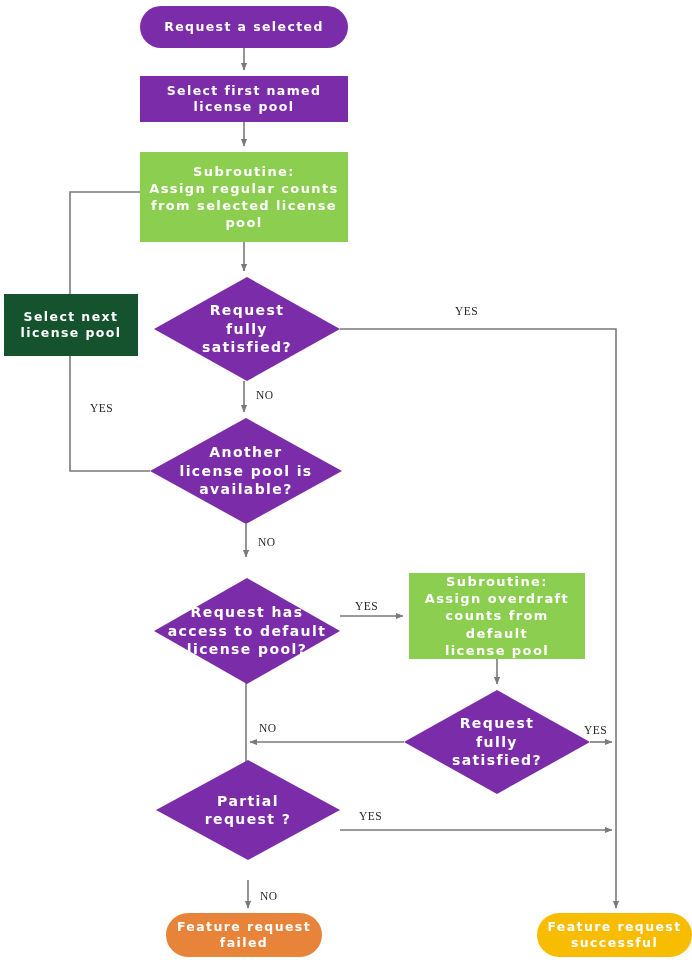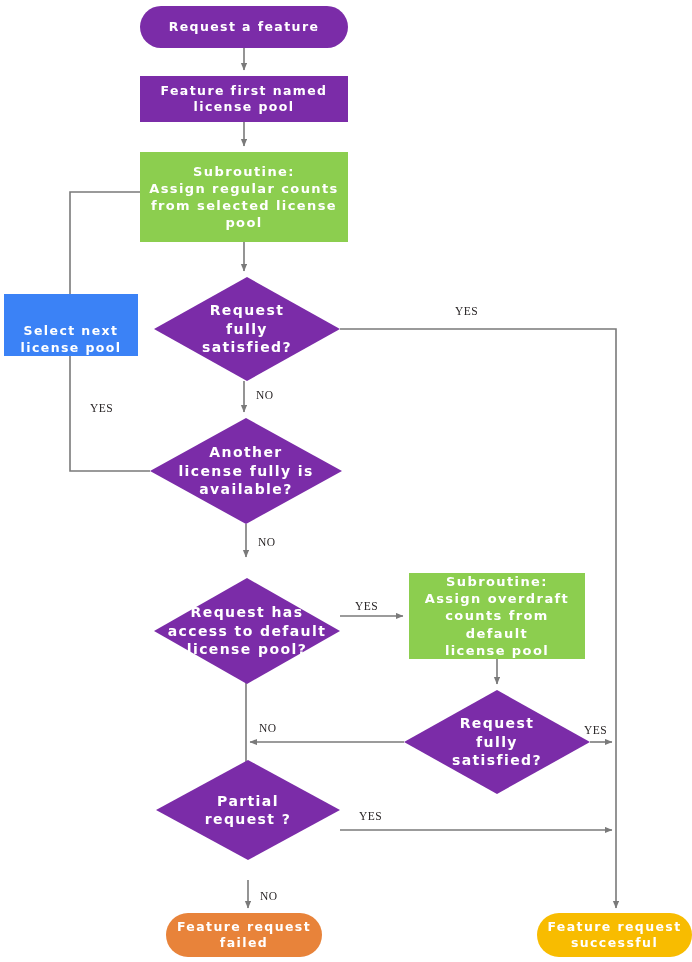--- a/index.html
+++ b/index.html
@@ -98,50 +98,50 @@
         <path d="M246,669 L246,774" fill="none" stroke="#7a7a7a" stroke-width="1.6" marker-end="url(#ah)"></path>
         <path d="M497,659 L497,684" fill="none" stroke="#7a7a7a" stroke-width="1.6" marker-end="url(#ah)"></path>
         <path d="M404,742 L250,742" fill="none" stroke="#7a7a7a" stroke-width="1.6" marker-end="url(#ah)"></path>
         <path d="M590,742 L612,742" fill="none" stroke="#7a7a7a" stroke-width="1.6" marker-end="url(#ah)"></path>
         <path d="M340,830 L612,830" fill="none" stroke="#7a7a7a" stroke-width="1.6" marker-end="url(#ah)"></path>
         <path d="M248,880 L248,908" fill="none" stroke="#7a7a7a" stroke-width="1.6" marker-end="url(#ah)"></path>
       </g>
   </svg>
   <div id="node-layer">
       <div class="node terminator" style="left: 140px; top: 6px; width: 208px; height: 42px; background: rgb(123, 44, 168);">
-        <span class="txt">Request a feature</span>
+        <span class="txt">Request a selected</span>
       </div>
       <div class="node process" style="left: 140px; top: 76px; width: 208px; height: 46px; background: rgb(123, 44, 168);">
-        <span class="txt">Feature first named
+        <span class="txt">Select first named
 license pool</span>
       </div>
       <div class="node subroutine" style="left: 140px; top: 152px; width: 208px; height: 90px; background: rgb(140, 206, 79);">
         <span class="txt">Subroutine:
 Assign regular counts
 from selected license
 pool</span>
       </div>
       <div class="node decision" style="left: 154px; top: 277px; width: 186px; height: 104px;">
         <svg class="dia" viewBox="0 0 100 100" preserveAspectRatio="none">
           <polygon points="50,0 100,50 50,100 0,50" fill="#7B2CA8"></polygon>
         </svg>
         <span class="txt">Request
 fully
 satisfied?</span>
       </div>
-      <div class="node process" style="left: 4px; top: 294px; width: 134px; height: 62px; background: #3b82f6; align-items: flex-end;">
+      <div class="node process" style="left: 4px; top: 294px; width: 134px; height: 62px; background: #14532d;">
         <span class="txt">Select next
 license pool</span>
       </div>
       <div class="node decision" style="left: 150px; top: 418px; width: 192px; height: 106px;">
         <svg class="dia" viewBox="0 0 100 100" preserveAspectRatio="none">
           <polygon points="50,0 100,50 50,100 0,50" fill="#7B2CA8"></polygon>
         </svg>
         <span class="txt">Another
-license fully is
+license pool is
 available?</span>
       </div>
       <div class="node decision" style="left: 154px; top: 578px; width: 186px; height: 106px;">
         <svg class="dia" viewBox="0 0 100 100" preserveAspectRatio="none">
           <polygon points="50,0 100,50 50,100 0,50" fill="#7B2CA8"></polygon>
         </svg>
         <span class="txt">Request has
 access to default
 license pool?</span>
       </div>

